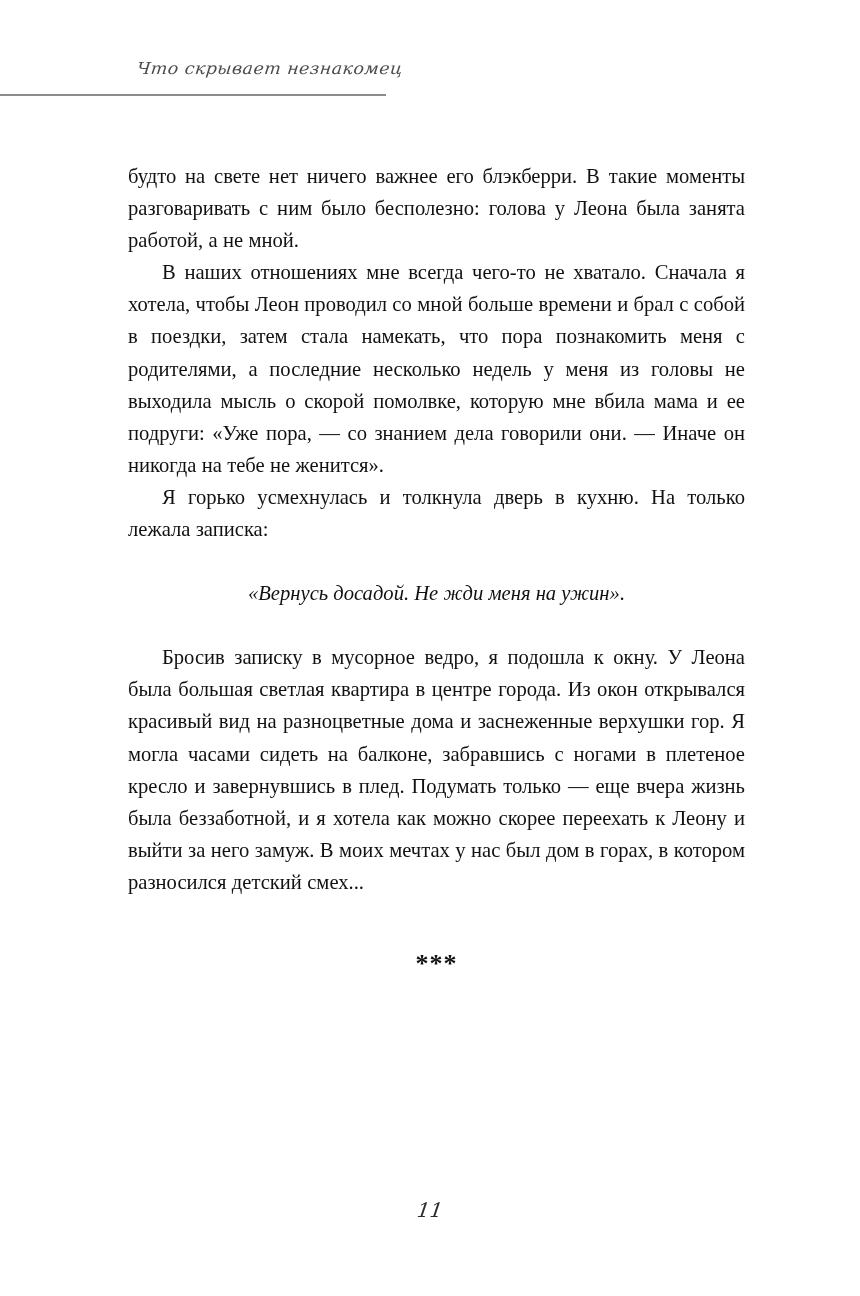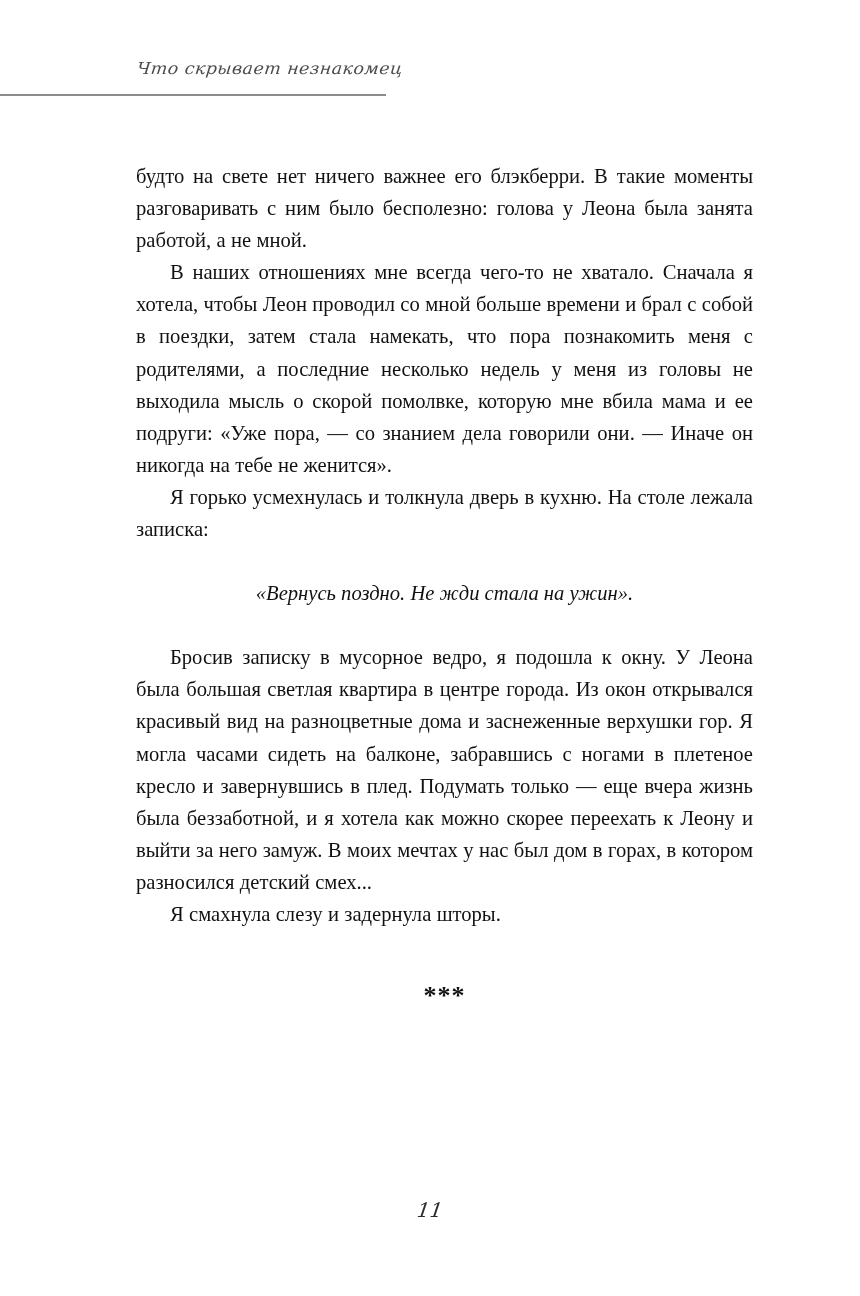--- a/index.html
+++ b/index.html
@@ -48,21 +48,21 @@
     left: 0;
     top: 36px;
     width: 386px;
     height: 2px;
     background: #8c8c8c;
   }
 
   
   .textblock {
     position: absolute;
-    left: 136px;
+    left: 128px;
     top: 160px;
     width: 617px;
   }
   p.body {
     margin: 0;
     padding: 0;
     text-align: justify;
     text-justify: inter-word;
     font-size: 20.6px;
     line-height: 32.1px;
@@ -120,32 +120,31 @@
     <div class="running-header-text">Что скрывает незнакомец</div>
     <div class="header-rule"></div>
   </div>
 
   <div class="textblock">
 
     <p class="body no-indent">будто на свете нет ничего важнее его блэкберри. В такие моменты разговаривать с ним было бесполезно: голова у Леона была занята работой, а не мной.</p>
 
     <p class="body">В наших отношениях мне всегда чего-то не хватало. Сначала я хотела, чтобы Леон проводил со мной больше времени и брал с собой в поездки, затем стала намекать, что пора познакомить меня с родителями, а последние несколько недель у меня из головы не выходила мысль о скорой помолвке, которую мне вбила мама и ее подруги: «Уже пора, — со знанием дела говорили они. — Иначе он никогда на тебе не женится».</p>
 
-    <p class="body">Я горько усмехнулась и толкнула дверь в кухню. На столе лежала записка:</p>
+    <p class="body">Я горько усмехнулась и толкнула дверь в кухню. На только лежала записка:</p>
 
     <div class="spacer-note-top"></div>
 
-    <p class="note">«Вернусь поздно. Не жди стала на ужин».</p>
+    <p class="note">«Вернусь досадой. Не жди меня на ужин».</p>
 
     <div class="spacer-note-bottom"></div>
 
 
     <p class="body">Бросив записку в мусорное ведро, я подошла к окну. У Леона была большая светлая квартира в центре города. Из окон открывался красивый вид на разноцветные дома и заснеженные верхушки гор. Я могла часами сидеть на балконе, забравшись с ногами в плетеное кресло и завернувшись в плед. Подумать только — еще вчера жизнь была беззаботной, и я хотела как можно скорее переехать к Леону и выйти за него замуж. В моих мечтах у нас был дом в горах, в котором разносился детский смех...</p>
 
-    <p class="body">Я смахнула слезу и задернула шторы.</p>
 
     <div class="spacer-divider-top"></div>
 
     <p class="divider">***</p>
 
     <div class="spacer-divider-bottom"></div>
 
 
   </div>
 

